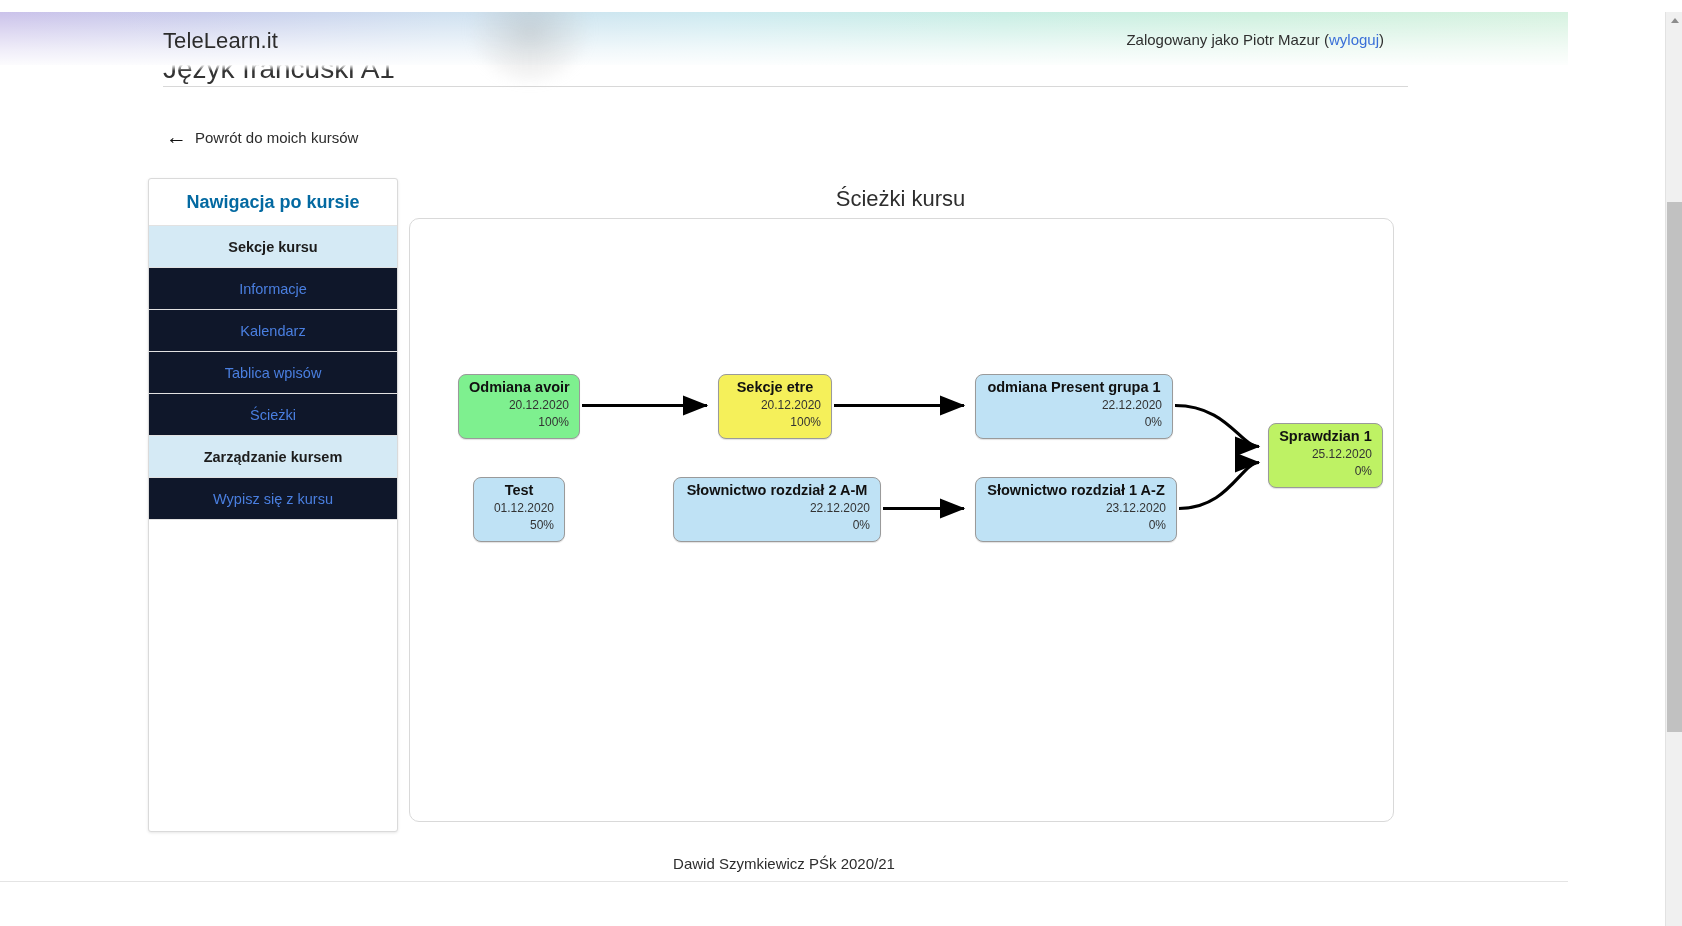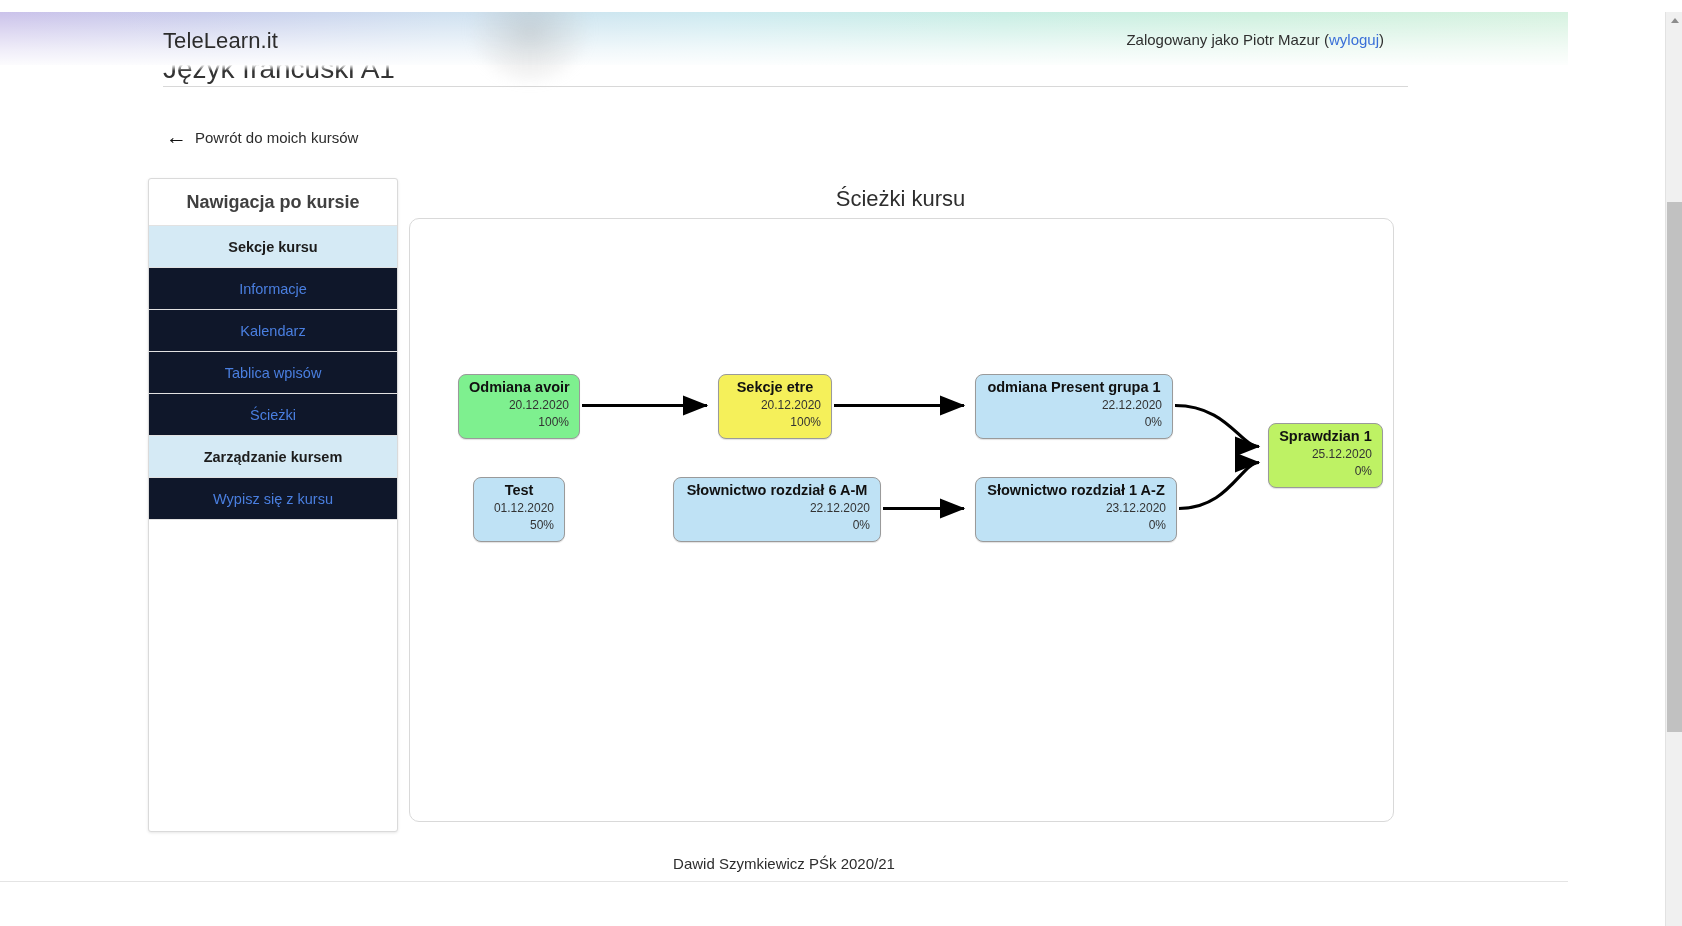--- a/index.html
+++ b/index.html
@@ -108,21 +108,21 @@
     background: #ffffff;
     border: 1px solid #dadada;
     border-radius: 3px;
     box-shadow: 0 1px 3px rgba(0,0,0,0.10);
     z-index: 15;
     overflow: hidden;
   }
   .sb-head {
     height: 47px;
     display: flex; align-items: center; justify-content: center;
-    font-size: 18px; font-weight: bold; color: #404040;
+    font-size: 18px; font-weight: bold; color: #0369a1;
     border-bottom: 1px solid #e2e2e2;
   }
   .sb-item {
     height: 42px;
     display: flex; align-items: center; justify-content: center;
     font-size: 14.5px;
     border-bottom: 1px solid #e2e2e2;
     text-decoration: none;
     color: #4a7fe0;
     background: #0f172a;
@@ -334,21 +334,21 @@
             <span class="nt">Sprawdzian 1</span>
             <span class="nd">25.12.2020</span>
             <span class="np">0%</span>
           </div>
           <div class="node" style="left: 63px; top: 258px; width: 92px; background: rgb(191, 226, 245);">
             <span class="nt">Test</span>
             <span class="nd">01.12.2020</span>
             <span class="np">50%</span>
           </div>
           <div class="node" style="left: 263px; top: 258px; width: 208px; background: rgb(191, 226, 245);">
-            <span class="nt">Słownictwo rozdział 6 A-M</span>
+            <span class="nt">Słownictwo rozdział 2 A-M</span>
             <span class="nd">22.12.2020</span>
             <span class="np">0%</span>
           </div>
           <div class="node" style="left: 565px; top: 258px; width: 202px; background: rgb(191, 226, 245);">
             <span class="nt">Słownictwo rozdział 1 A-Z</span>
             <span class="nd">23.12.2020</span>
             <span class="np">0%</span>
           </div>
         </div>
     </div>

